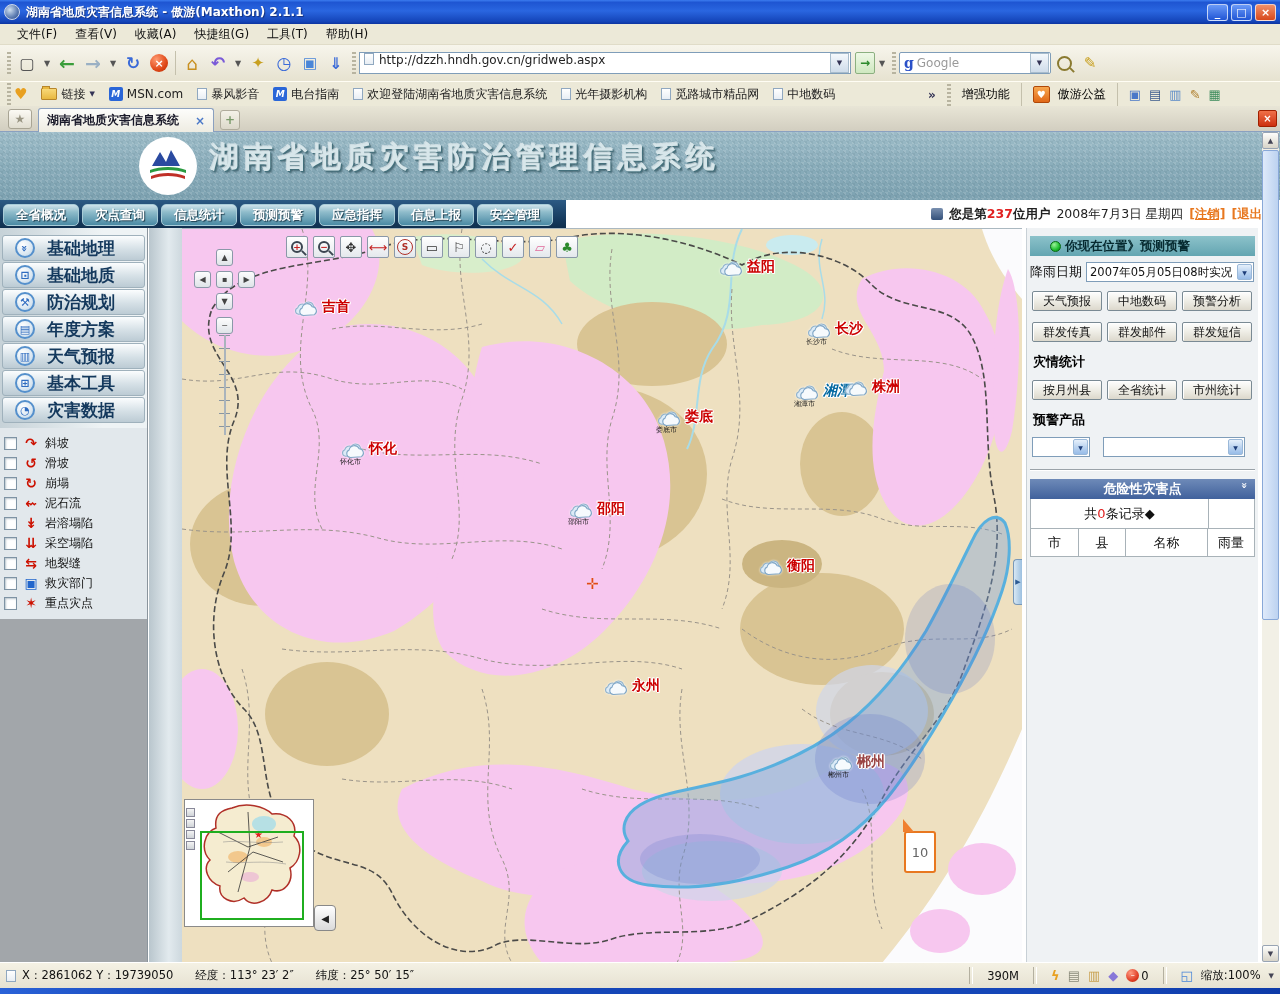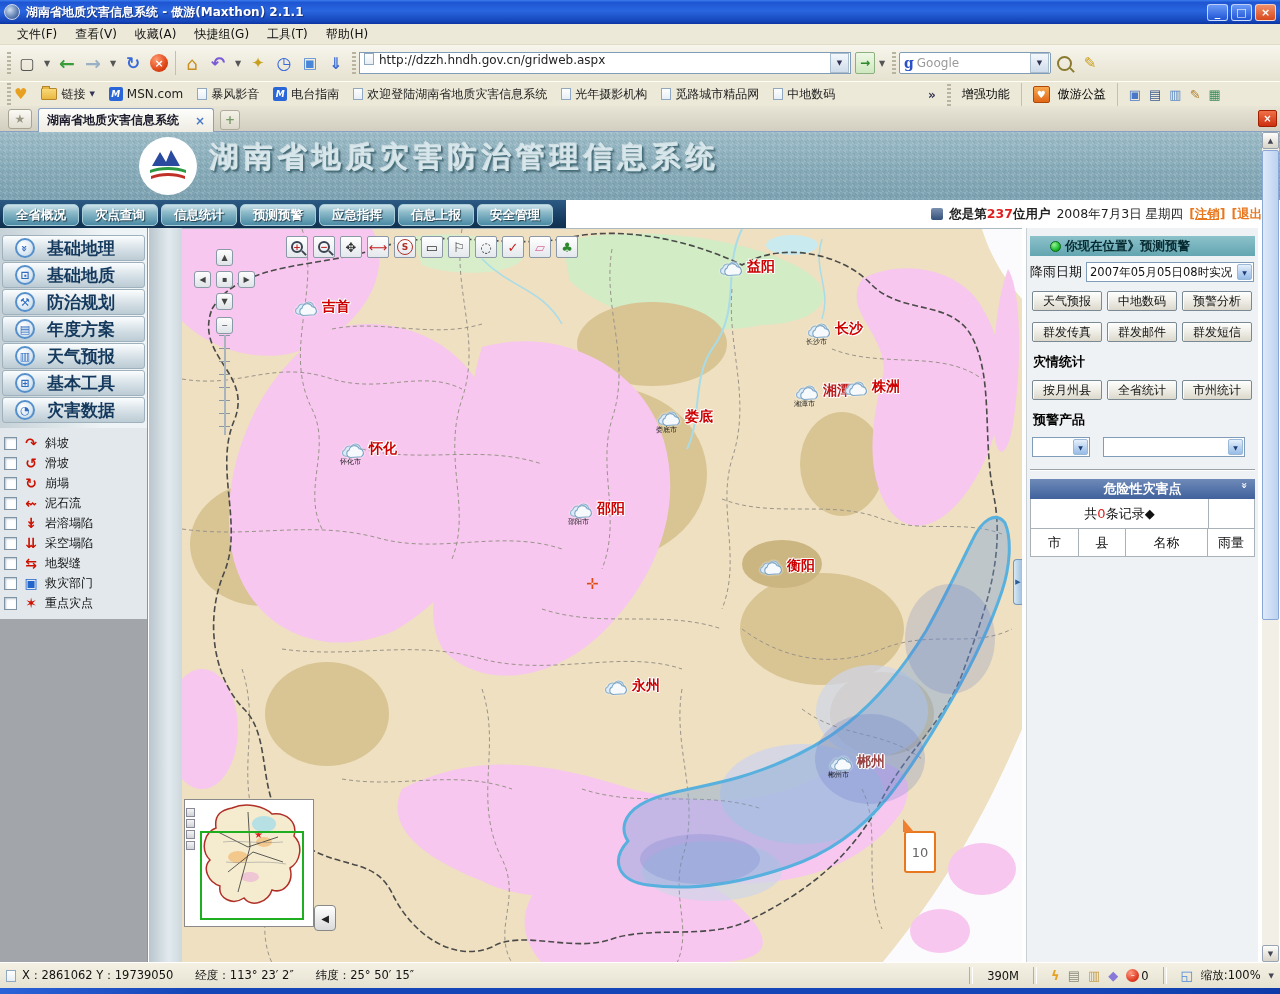--- a/index.html
+++ b/index.html
@@ -556,21 +556,21 @@
     <svg class="cloud" width="28" height="18" viewBox="0 0 26 17">
         <use href="#cloudpair"></use>
       </svg>
     <span class="cname" style="color: rgb(204, 0, 0);">长沙</span>
     <span class="csub">长沙市</span>
   </div>
   <div class="citym" style="left:610px;top:154px">
     <svg class="cloud" width="28" height="18" viewBox="0 0 26 17">
         <use href="#cloudpair"></use>
       </svg>
-    <span class="cname" style="color: #b91c1c;">湘潭</span>
+    <span class="cname" style="color: #0369a1; font-style: italic;">湘潭</span>
     <span class="csub">湘潭市</span>
   </div>
   <div class="citym" style="left:659px;top:150px">
     <svg class="cloud" width="28" height="18" viewBox="0 0 26 17">
         <use href="#cloudpair"></use>
       </svg>
     <span class="cname" style="color: rgb(204, 0, 0);">株洲</span>
   </div>
   <div class="citym" style="left:472px;top:180px">
     <svg class="cloud" width="28" height="18" viewBox="0 0 26 17">

